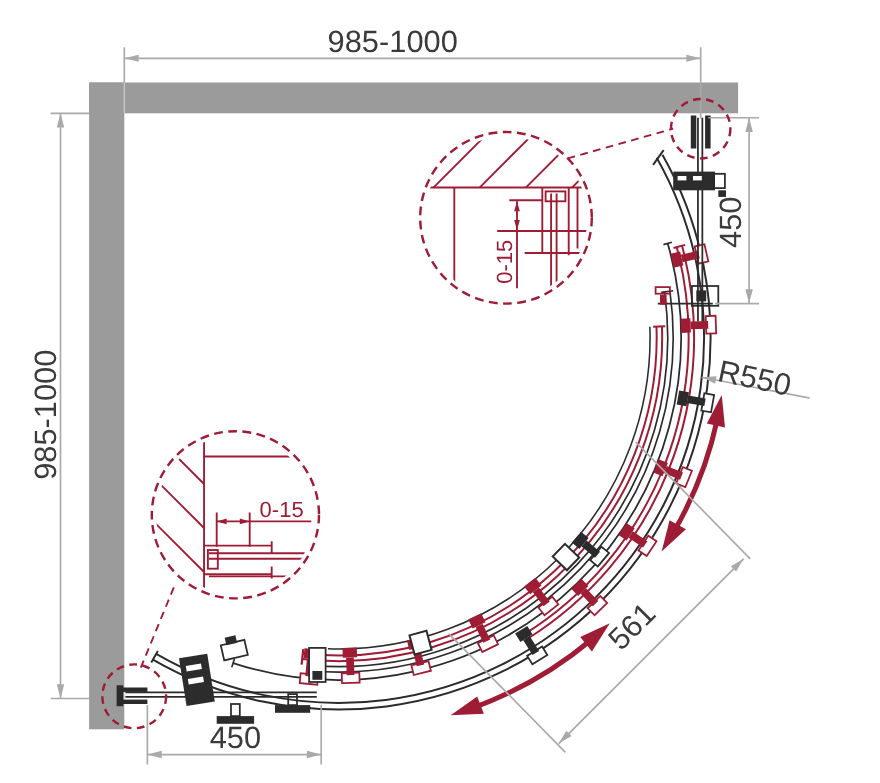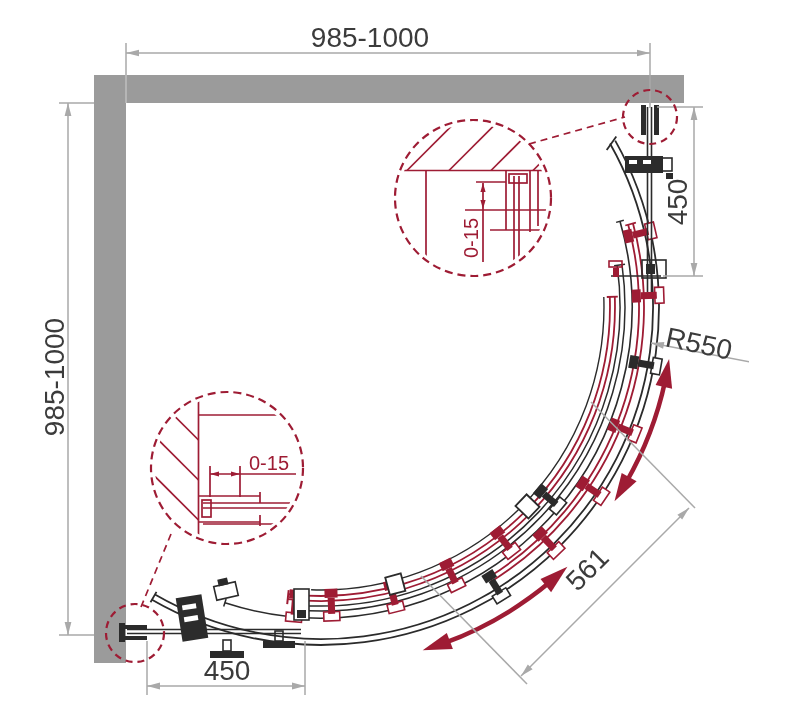--- a/index.html
+++ b/index.html
@@ -1,17 +1,17 @@
 <!DOCTYPE html>
 <html><head>
 <meta charset="utf-8">
 <style>
   html,body{margin:0;padding:0;background:#ffffff;}
   .stage{position:relative;width:736px;height:712px;background:#fff;overflow:hidden;
-         font-family:"Liberation Sans", sans-serif;padding-left:13px;}
+         font-family:"Liberation Sans", sans-serif;}
   svg text{font-family:"Liberation Sans", sans-serif;}
   .dimtext{font-size:28px;fill:#3b3b3b;}
   .smalldim{font-size:20px;fill:#9e1c34;}
 </style>
 </head>
 <body>
 
 <div class="stage">
 <svg width="800" height="712" viewBox="0 0 800 712">
 

